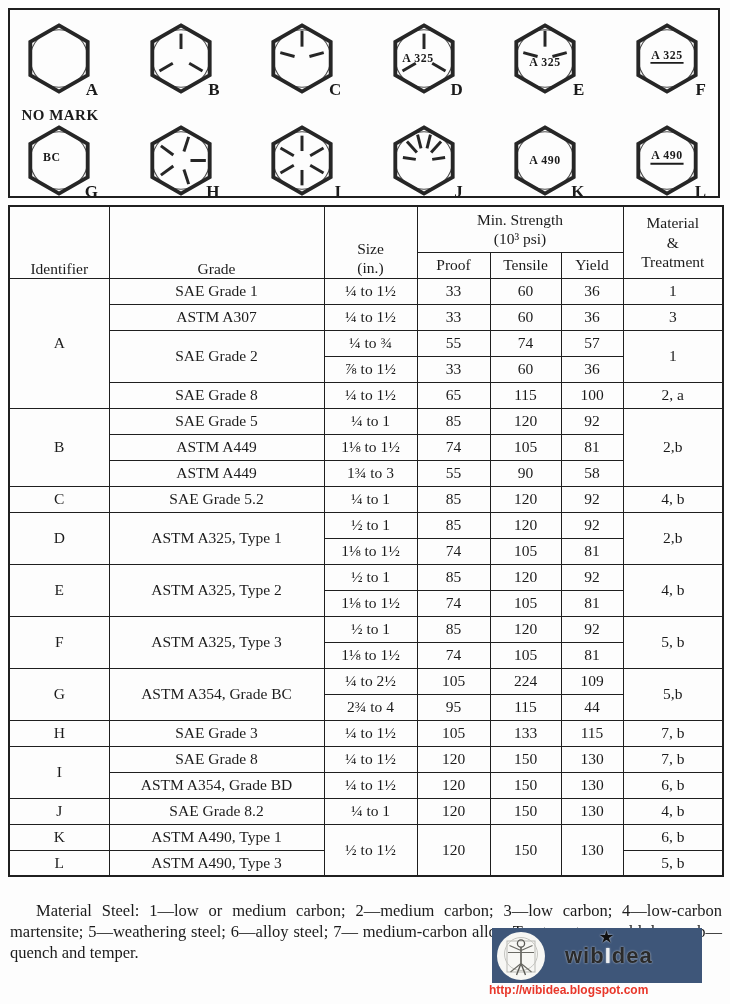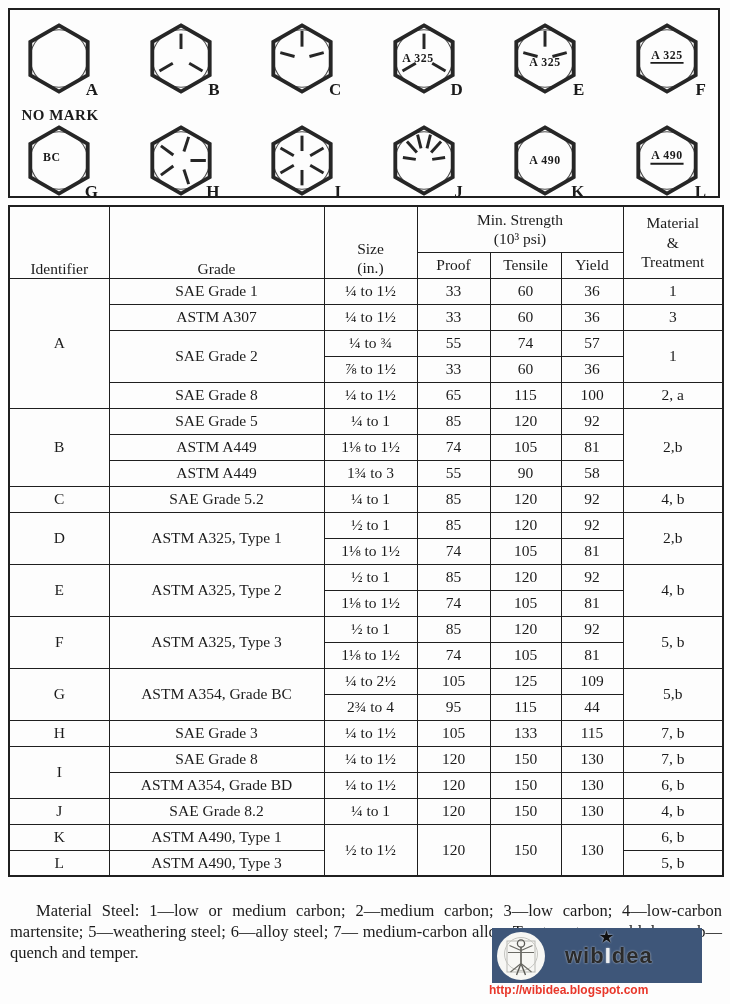--- a/index.html
+++ b/index.html
@@ -358,21 +358,21 @@
         <td>1⅛ to 1½</td>
         <td>74</td>
         <td>105</td>
         <td>81</td>
       </tr>
       <tr>
         <td rowspan="2" class="id">G</td>
         <td rowspan="2" class="grade">ASTM A354, Grade BC</td>
         <td>¼ to 2½</td>
         <td>105</td>
-        <td>125</td>
+        <td>224</td>
         <td>109</td>
         <td rowspan="2">5,b</td>
       </tr>
       <tr>
         <td>2¾ to 4</td>
         <td>95</td>
         <td>115</td>
         <td>44</td>
       </tr>
       <tr>

